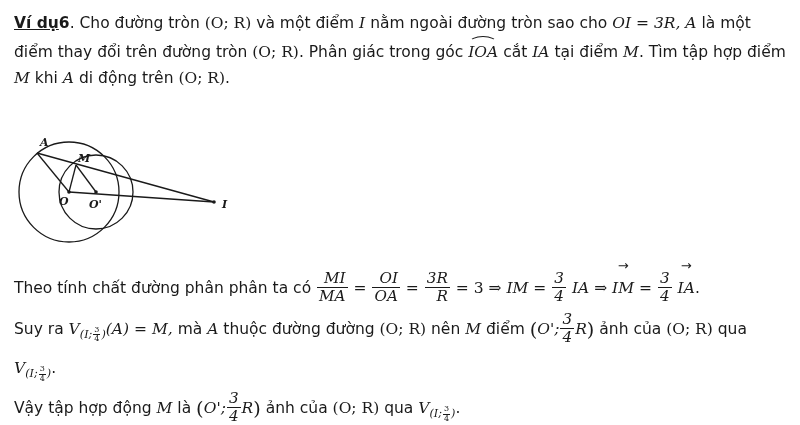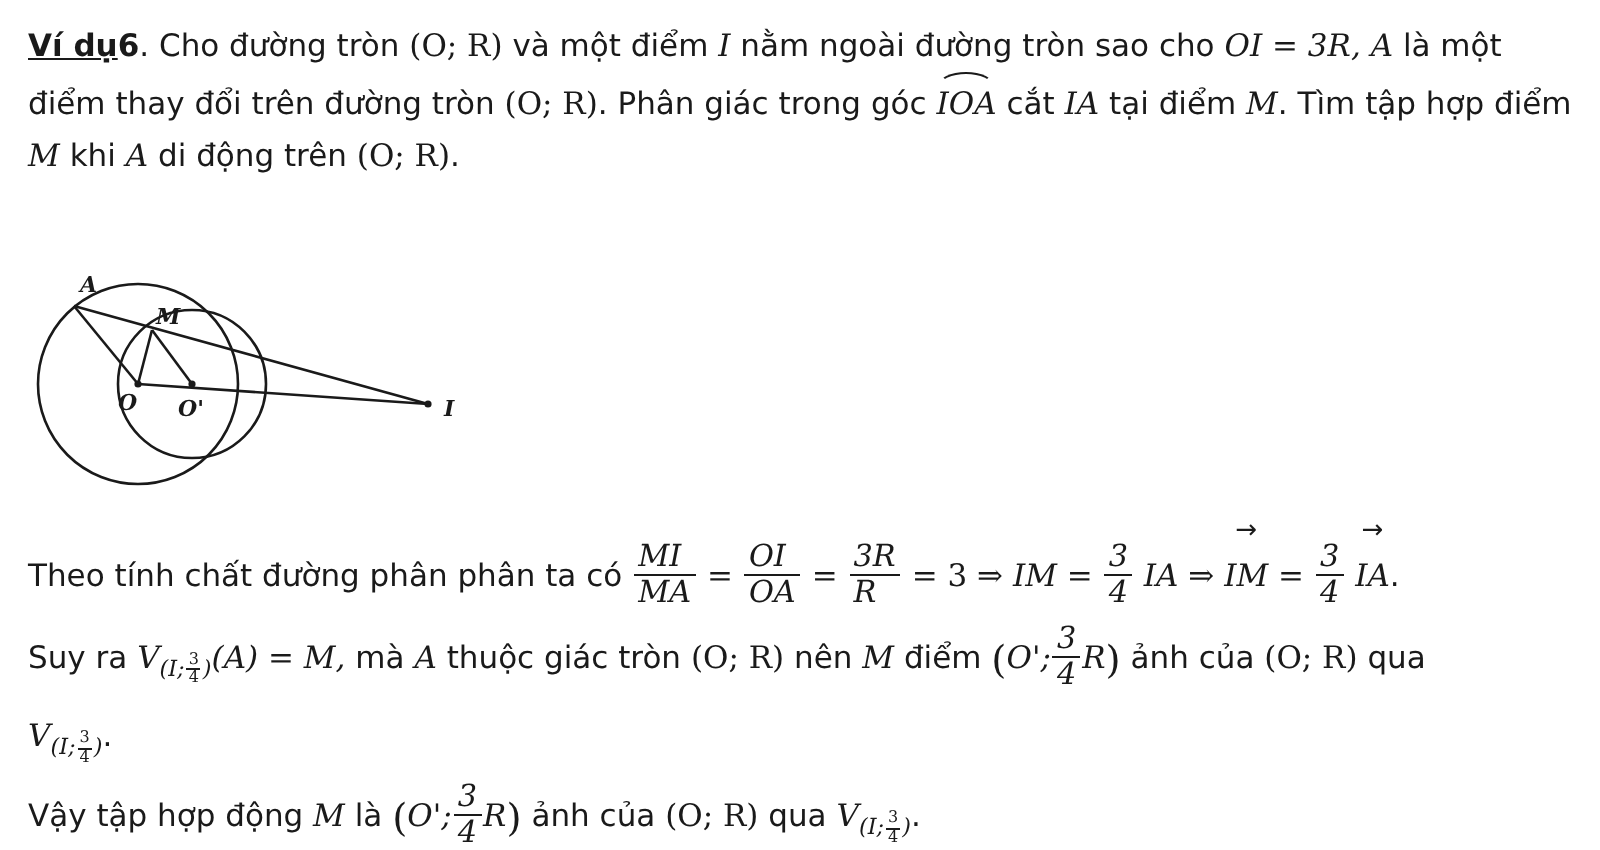--- a/index.html
+++ b/index.html
@@ -82,21 +82,21 @@
     top: -12px;
     text-align: center;
     font-size: 13px;
     font-style: normal;
     font-family: "DejaVu Sans", sans-serif;
     line-height: 1;
   }
   .frac {
     display: inline-block;
     vertical-align: -0.52em;
-    text-align: left;
+    text-align: right;
     font-family: "DejaVu Serif", serif;
     font-style: italic;
     line-height: 1.12;
     margin: 0 1px;
   }
   .frac .num {
     display: block;
     padding: 0 2px;
     border-bottom: 1.1px solid #1a1a1a;
     font-size: 0.98em;
@@ -222,21 +222,21 @@
       <span class="mo">=</span>
       <span class="frac"><span class="num">3</span><span class="den">4</span></span>
       <span class="mi vecarrow">IA</span><span>.</span>
     </div>
 
     <div class="line">
       <span>Suy ra</span>
       <span class="mi">V</span><span class="sub">(<span>I;</span><span class="sfrac"><span class="num">3</span><span class="den">4</span></span>)</span><span class="mi">(A) = M,</span>
       <span>mà</span>
       <span class="mi">A</span>
-      <span>thuộc giác tròn</span>
+      <span>thuộc đường đường</span>
       <span class="mn">(O; R)</span>
       <span>nên</span>
       <span class="mi">M</span>
       <span>điểm</span>
       <span class="big-paren">(</span><span class="mi">O';</span><span class="frac"><span class="num">3</span><span class="den">4</span></span><span class="mi">R</span><span class="big-paren">)</span>
       <span>ảnh của</span>
       <span class="mn">(O; R)</span>
       <span>qua</span>
     </div>
 

